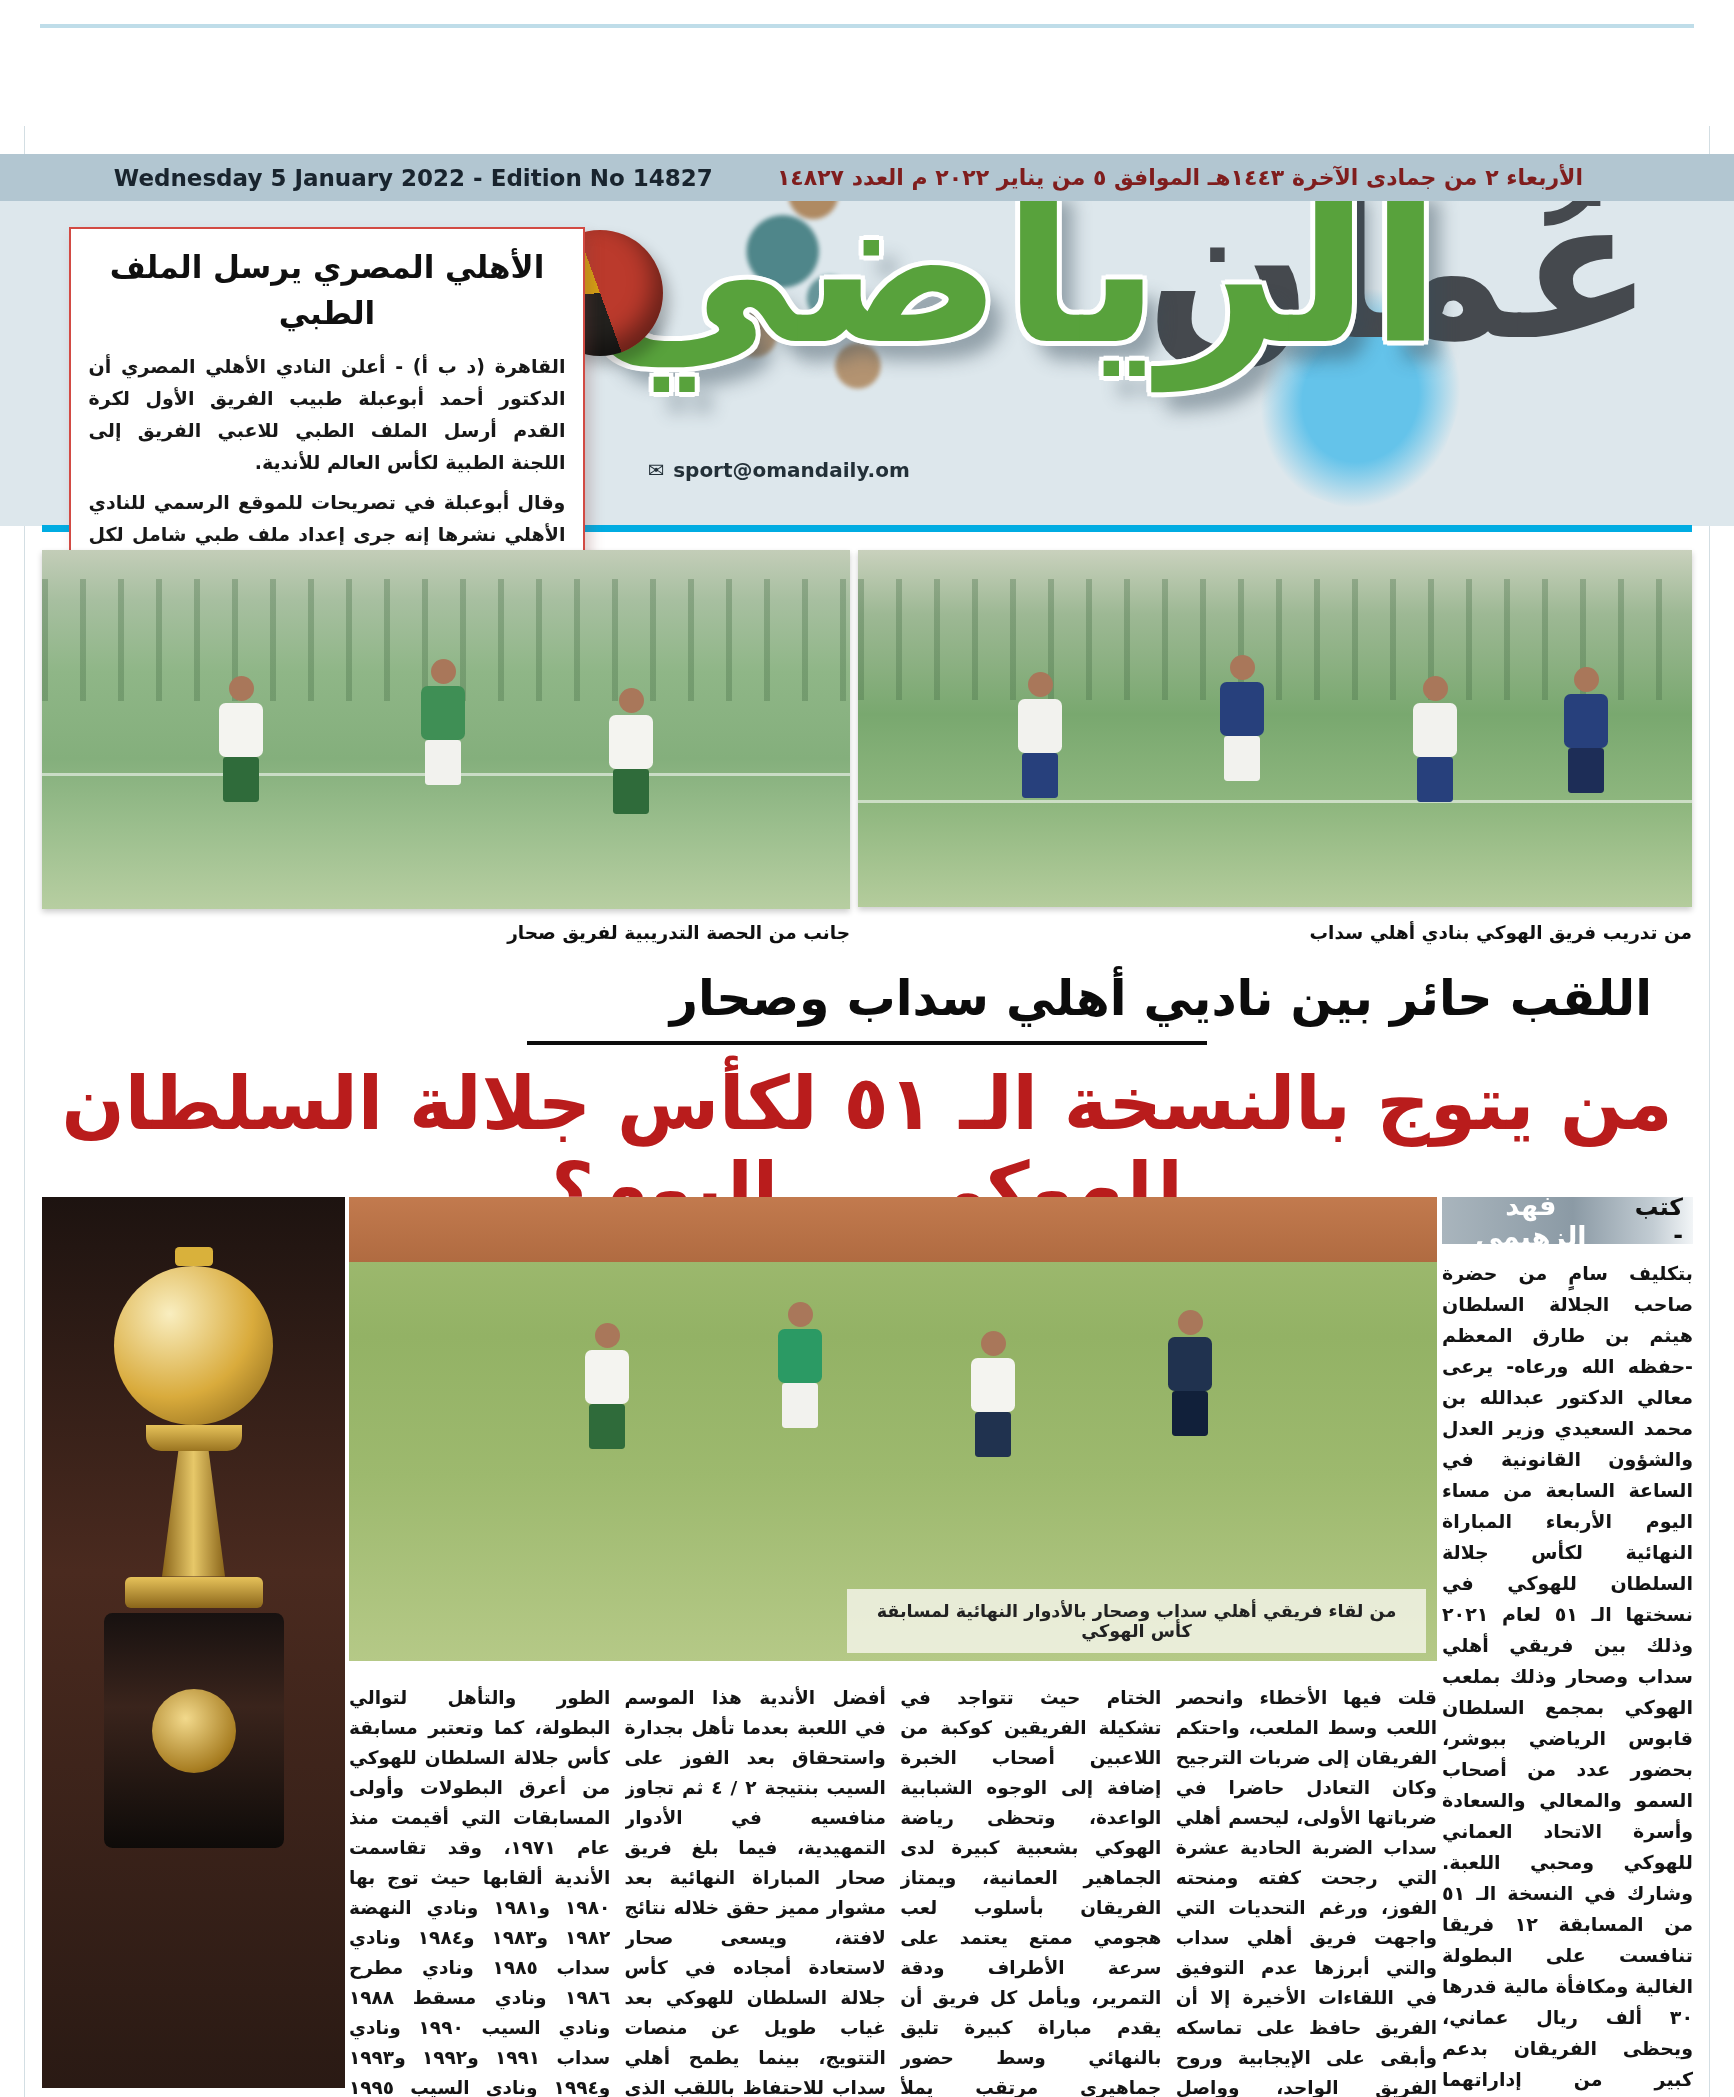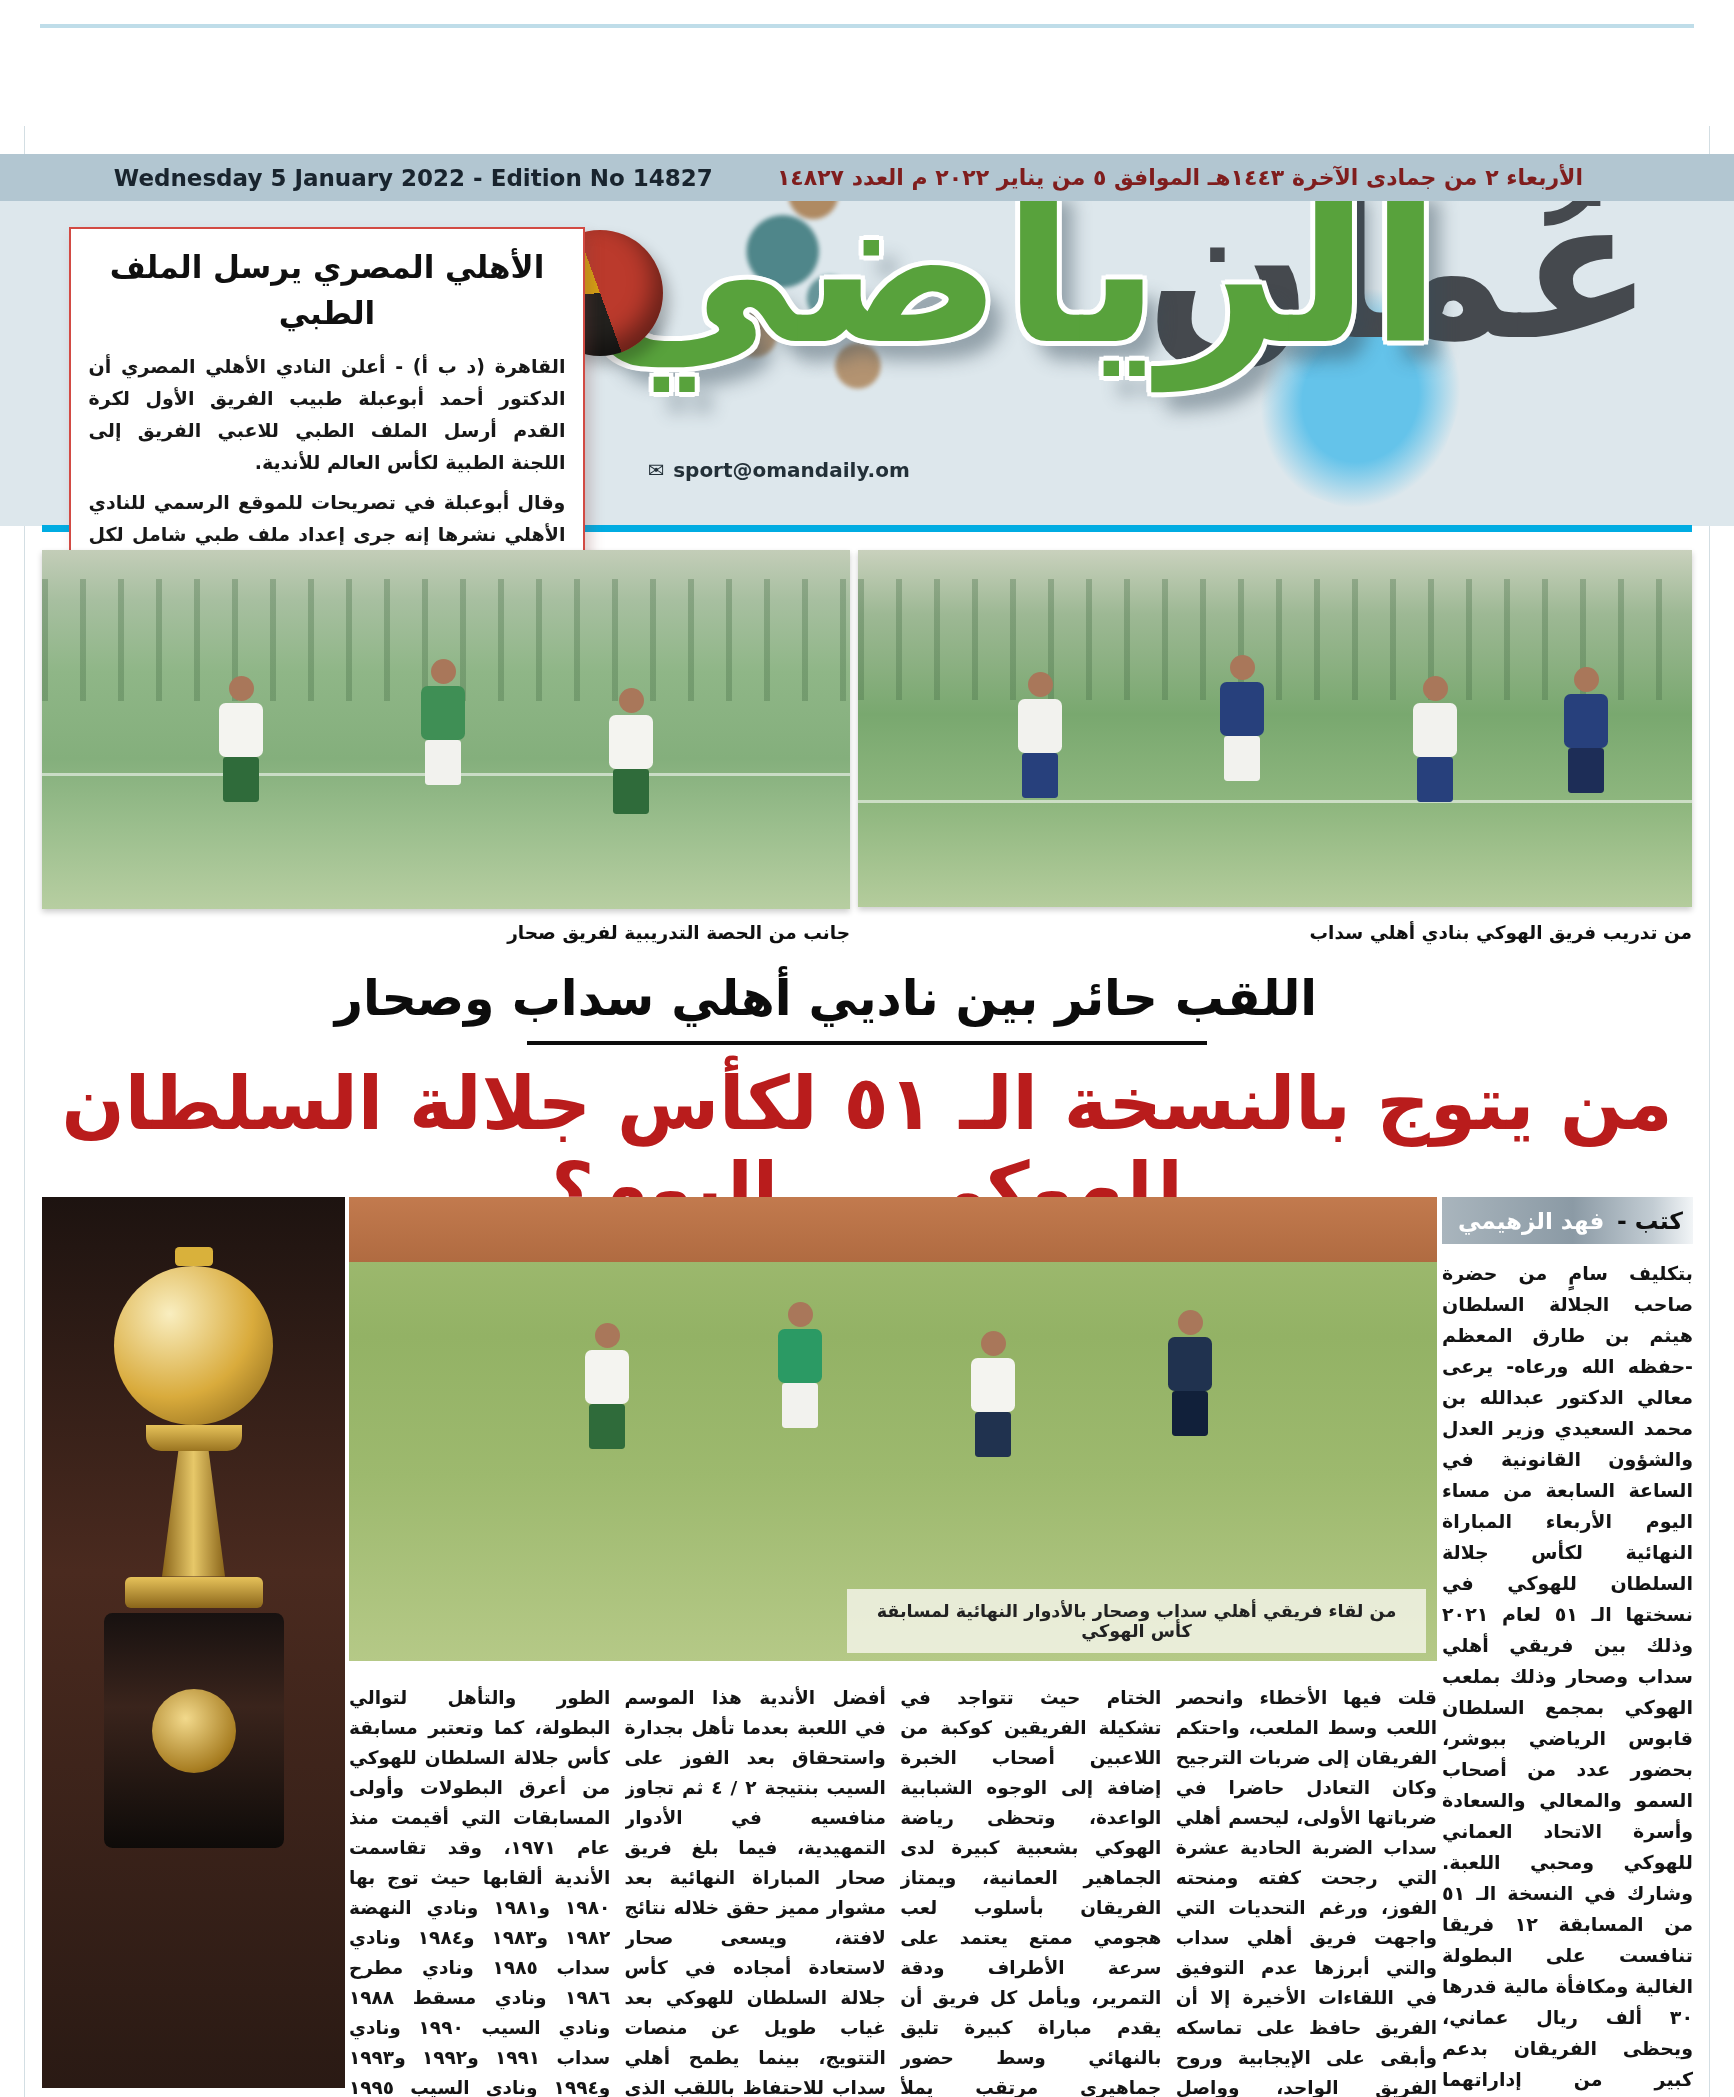--- a/index.html
+++ b/index.html
@@ -62,32 +62,32 @@
   .turf-line{position:absolute;left:0;width:100%;height:3.4px;background:rgba(255,255,255,.55);}
   .fig{position:absolute;width:46px;}
   .fig .h{width:25px;height:25px;border-radius:50%;background:#a9775a;margin:0 auto;}
   .fig .b{width:44px;height:54px;border-radius:6.7px;background:var(--shirt);margin:1.7px auto 0;}
   .fig .l{width:36px;height:45px;background:var(--shorts);margin:0 auto;border-radius:3.4px;}
   .caption{position:absolute;font-size:18.5px;font-weight:bold;color:#101010;direction:rtl;text-align:right;}
   .cap-left{left:42px;top:922px;width:808px;}
   .cap-right{left:858px;top:922px;width:834px;}
 
   
-  .kicker{left:0;top:970px;width:1652px;text-align:center;font-size:49px;font-weight:bold;
+  .kicker{left:0;top:970px;width:1652px;text-align:right;font-size:49px;font-weight:bold;
           color:#0c0c0c;direction:rtl;}
   .kicker-line{left:527px;top:1041px;width:680px;height:4.2px;background:#0d0d0d;}
   .headline{left:0;top:1060px;width:1734px;text-align:center;font-size:74px;font-weight:bold;
             color:#b91c1c;direction:rtl;letter-spacing:-0.8px;}
 
   
   .byline{left:1442px;top:1197px;width:251px;height:47px;
           background:linear-gradient(to left,#f2f5f7 0%,#c2ccd3 16%,#8b9aa5 48%,#a9b5bd 100%);
           display:flex;align-items:center;direction:rtl;padding:0 10px;gap:12.6px;}
   .byline-label{font-size:23.5px;font-weight:bold;color:#101010;}
-  .byline-name{font-size:23px;font-weight:bold;color:#ffffff;text-align:center;}
+  .byline-name{font-size:27px;font-weight:bold;color:#ffffff;text-align:center;}
   .body-col{font-size:19px;line-height:31px;font-weight:bold;color:#141414;
             text-align:justify;direction:rtl;overflow:hidden;}
   .col-right{left:1442px;top:1258px;width:251px;height:858px;}
   .main-photo{left:349px;top:1197px;width:1088px;height:464px;
      background:linear-gradient(180deg,#a3bd74 0%,#93b265 30%,#9db96e 60%,#b5c987 100%);}
   .mp-track{position:absolute;left:0;top:0;width:100%;height:14%;
      background:linear-gradient(180deg,#c27a4e 0,#b06b41 100%);}
   .photo-cap-overlay{position:absolute;right:11px;bottom:8.4px;width:579px;
      background:rgba(248,247,240,.78);font-size:17.6px;font-weight:bold;color:#222;
      direction:rtl;text-align:center;padding:12px 10px;}

